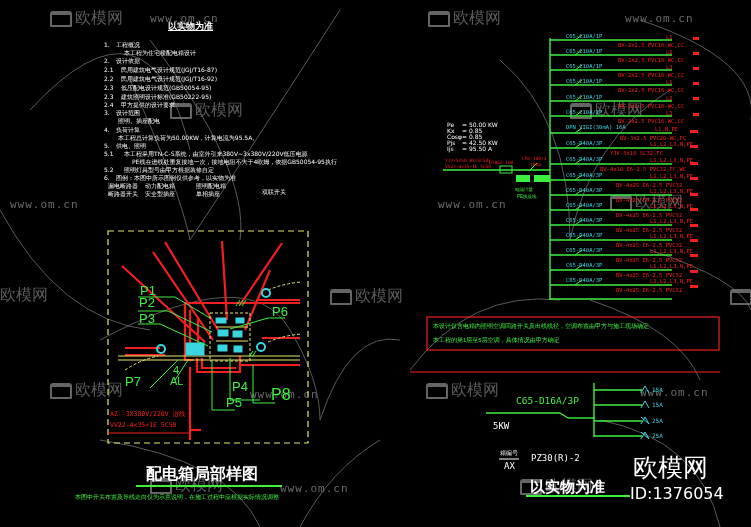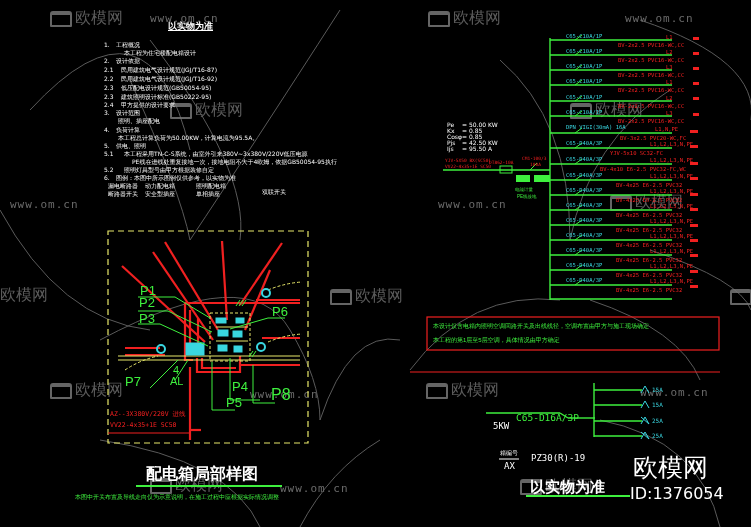--- a/index.html
+++ b/index.html
@@ -380,25 +380,25 @@
   <div class="lbl-r" style="left:650px;top:263px;">L1,L2,L3,N,PE</div>
 
   <div class="lbl-c" style="left:566px;top:277px;">C65-D40A/3P</div>
   <div class="lbl-r" style="left:616px;top:287px;">BV-4x25 E6-2.5 PVC32</div>
   <div class="lbl-r" style="left:650px;top:278px;">L1,L2,L3,N,PE</div>
 </div>
 
 <div class="lbl-g" style="left:433px;top:322px;font-size:6px;">本设计仅含电箱内照明空调回路开关及出线线径，空调布置由甲方与施工现场确定</div>
 <div class="lbl-g" style="left:433px;top:336px;font-size:6px;">本工程的第1层至5层空调，具体情况由甲方确定</div>
 
-<div class="lbl-g" style="left:516px;top:412px;font-size:9.5px;font-family:'DejaVu Sans Mono',monospace;">C65-D16A/3P</div>
+<div class="lbl-g" style="left:516px;top:395px;font-size:9.5px;font-family:'DejaVu Sans Mono',monospace;">C65-D16A/3P</div>
 <div class="abs" style="left:493px;top:421px;color:#fff;font-size:9px;font-family:'DejaVu Sans Mono',monospace;">5KW</div>
 <div class="abs" style="left:500px;top:449px;color:#fff;font-size:6px;">箱编号</div>
 <div class="abs" style="left:504px;top:461px;color:#fff;font-size:9px;font-family:'DejaVu Sans Mono',monospace;">AX</div>
-<div class="abs" style="left:531px;top:453px;color:#fff;font-size:9px;font-family:'DejaVu Sans Mono',monospace;">PZ30(R)-19</div>
+<div class="abs" style="left:531px;top:453px;color:#fff;font-size:9px;font-family:'DejaVu Sans Mono',monospace;">PZ30(R)-2</div>
 <div class="lbl-c" style="left:652px;top:386px;font-size:6px;">15A</div>
 <div class="lbl-c" style="left:652px;top:401px;font-size:6px;">15A</div>
 <div class="lbl-c" style="left:652px;top:417px;font-size:6px;">25A</div>
 <div class="lbl-c" style="left:652px;top:432px;font-size:6px;">25A</div>
 <div class="title-big" style="left:530px;top:478px;font-size:15px;">以实物为准</div>
 
 <div class="brand" style="left:633px;top:451px;font-size:25px;">欧模网</div>
 <div class="brand" style="left:630px;top:484px;font-size:16px;">ID:1376054</div>
 
 </body></html>

